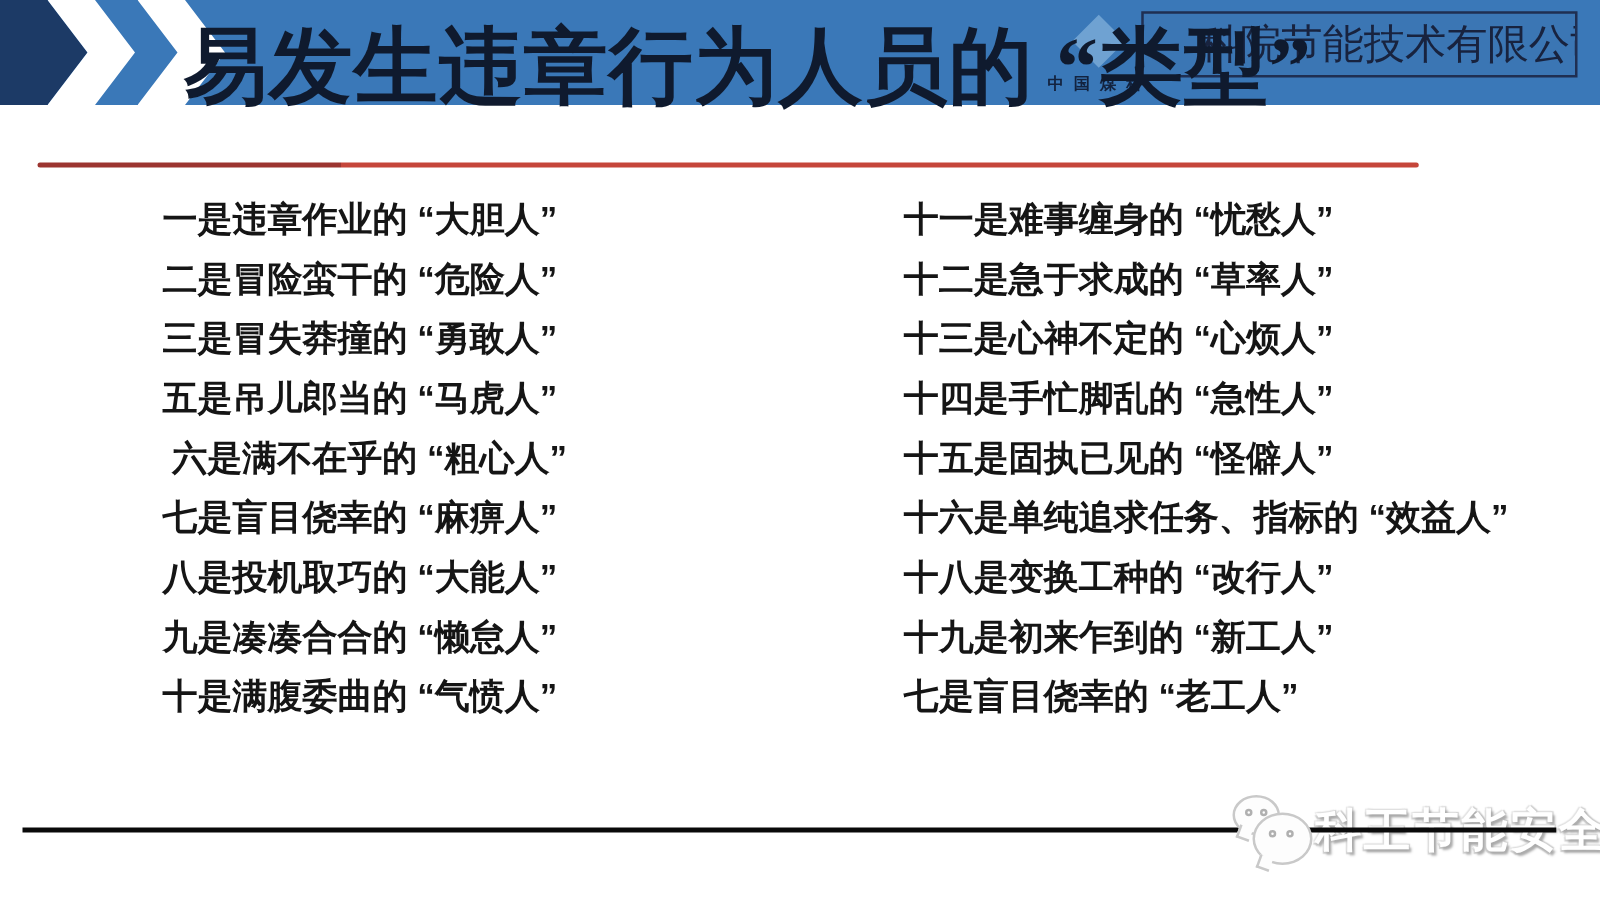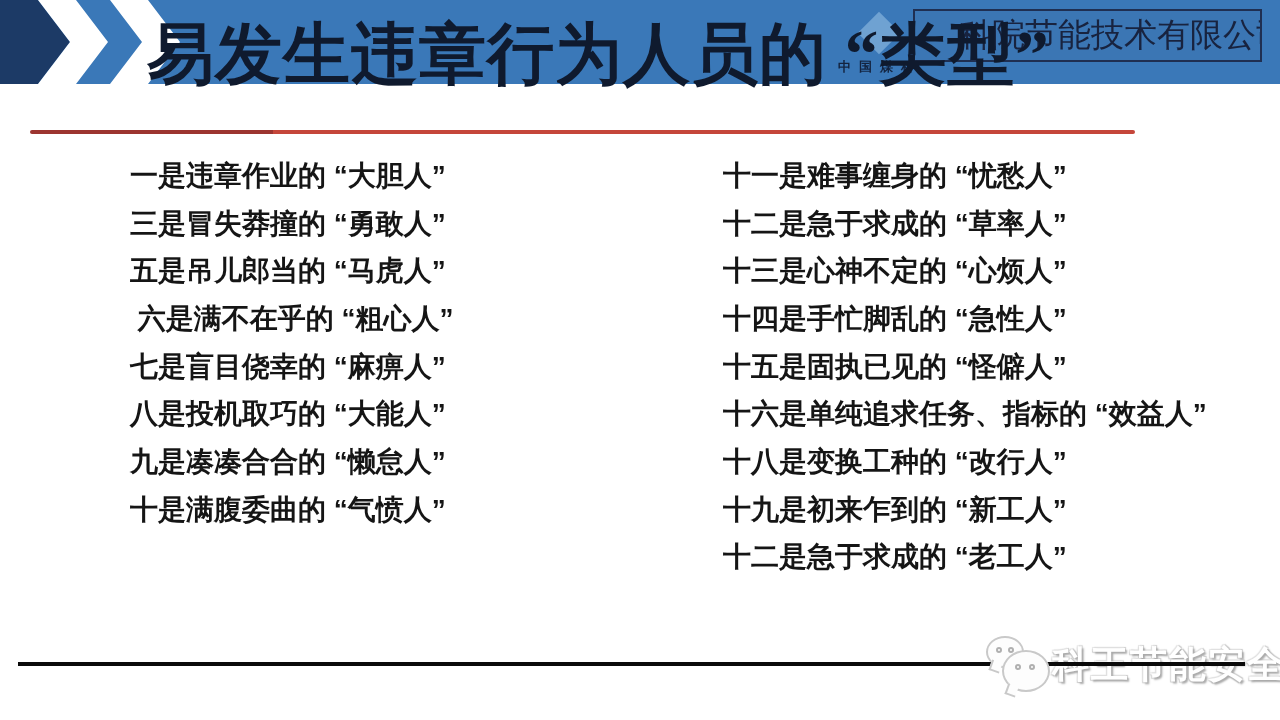--- a/index.html
+++ b/index.html
@@ -94,39 +94,40 @@
   </div>
 
   <div class="company-badge">科院节能技术有限公司</div>
 
   <h1 class="slide-title" style="margin:0;font-weight:bold;">易发生违章行为人员的 “类型”</h1>
 
   <div class="red-divider"></div>
 
   <div class="list-col left">
     <div class="list-item">一是违章作业的 “大胆人”</div>
+    <div class="list-item">二是冒险蛮干的 “危险人”</div>
     <div class="list-item">三是冒失莽撞的 “勇敢人”</div>
     <div class="list-item">五是吊儿郎当的 “马虎人”</div>
     <div class="list-item"> 六是满不在乎的 “粗心人”</div>
     <div class="list-item">七是盲目侥幸的 “麻痹人”</div>
     <div class="list-item">八是投机取巧的 “大能人”</div>
     <div class="list-item">九是凑凑合合的 “懒怠人”</div>
     <div class="list-item">十是满腹委曲的 “气愤人”</div>
   </div>
 
   <div class="list-col right">
     <div class="list-item">十一是难事缠身的 “忧愁人”</div>
     <div class="list-item">十二是急于求成的 “草率人”</div>
     <div class="list-item">十三是心神不定的 “心烦人”</div>
     <div class="list-item">十四是手忙脚乱的 “急性人”</div>
     <div class="list-item">十五是固执已见的 “怪僻人”</div>
     <div class="list-item">十六是单纯追求任务、指标的 “效益人”</div>
     <div class="list-item">十八是变换工种的 “改行人”</div>
     <div class="list-item">十九是初来乍到的 “新工人”</div>
-    <div class="list-item">十二是急于求成的 “老工人”</div>
+    <div class="list-item">七是盲目侥幸的 “老工人”</div>
   </div>
 
   <div class="footer-logo-text">科王节能安全</div>
   <div class="footer-divider"></div>
   <div class="bubble small">
     <span class="eye l"></span>
     <span class="eye r"></span>
   </div>
   <div class="bubble big">
     <span class="eye l"></span>

